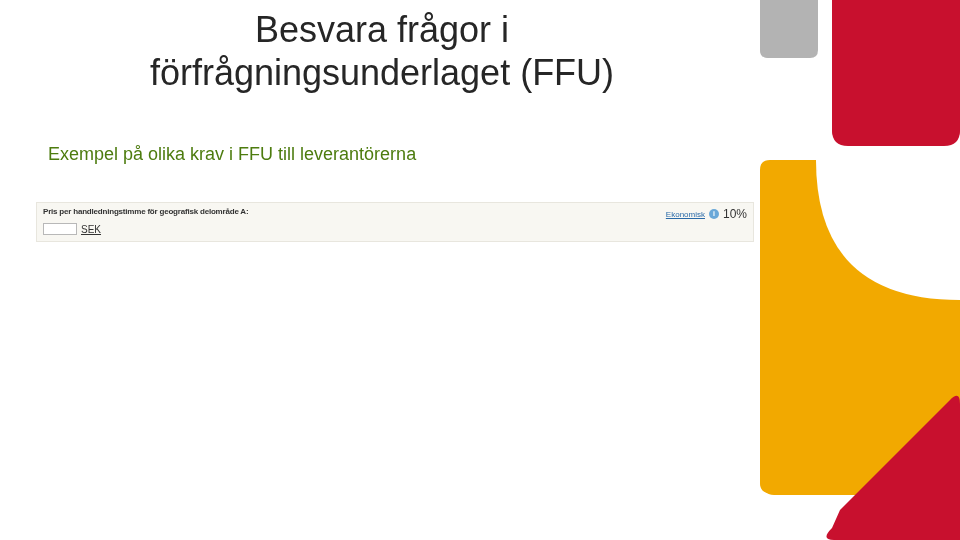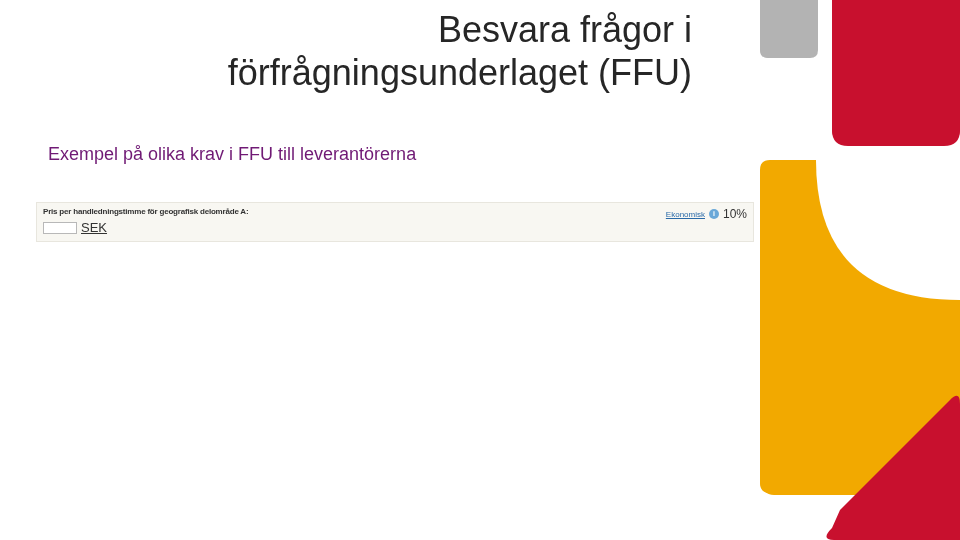--- a/index.html
+++ b/index.html
@@ -15,32 +15,32 @@
   .slide {
     position: relative;
     width: 960px;
     height: 540px;
   }
   .title {
     position: absolute;
     top: 8px;
     left: 72px;
     width: 620px;
-    text-align: right;
+    text-align: center;
     font-size: 36px;
     font-weight: 300;
     color: #262626;
     line-height: 1.2;
   }
   .subtitle {
     position: absolute;
     top: 144px;
     left: 48px;
     font-size: 18px;
-    color: #701a75;
+    color: #4d7c0f;
     font-family: "Segoe UI", Arial, sans-serif;
   }
   .form-box {
     position: absolute;
     top: 202px;
     left: 36px;
     width: 718px;
     height: 40px;
     background: #f8f7f2;
     border: 1px solid #e8e6de;
@@ -91,21 +91,21 @@
     gap: 4px;
   }
   .mini-input {
     width: 34px;
     height: 12px;
     background: #ffffff;
     border: 1px solid #b8b8b8;
     box-sizing: border-box;
   }
   .mini-suffix {
-    font-size: 13px;
+    font-size: 10px;
     color: #333;
     text-decoration: underline;
   }
   
   .deco {
     position: absolute;
     top: 0;
     right: 0;
     width: 200px;
     height: 540px;

